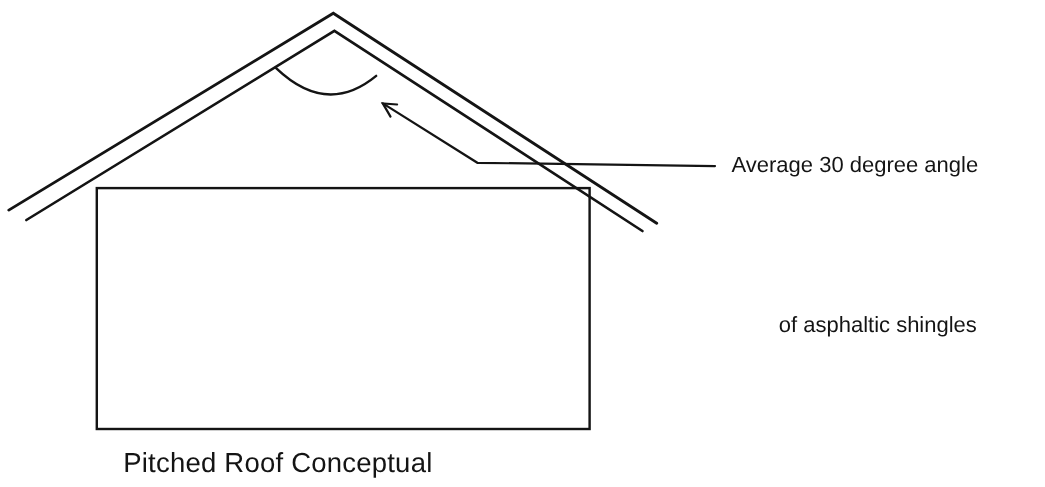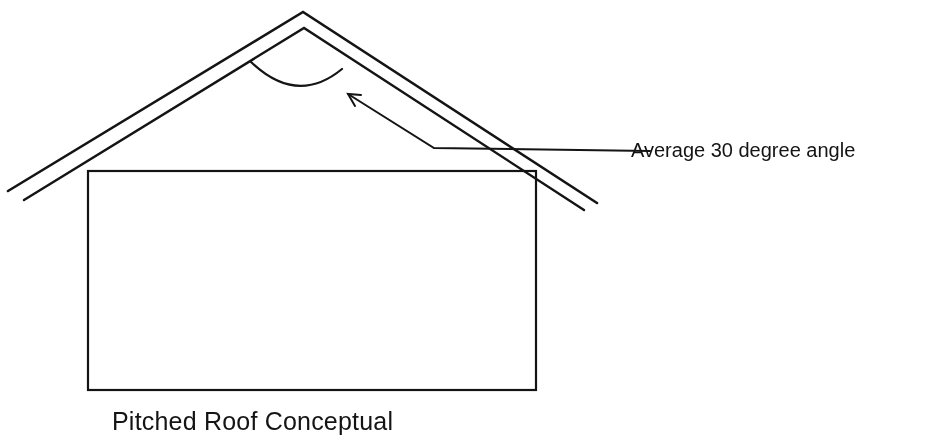--- a/index.html
+++ b/index.html
@@ -19,21 +19,21 @@
   .canvas svg {
     position: absolute;
     left: 0;
     top: 0;
   }
   .label {
     position: absolute;
     white-space: nowrap;
   }
   .angle-label {
-    left: 631px;
+    left: 665px;
     top: 139px;
     font-size: 20px;
   }
   .note {
     left: 660px;
     top: 283px;
     width: 276px;
     text-align: center;
     font-size: 20px;
     line-height: 26px;
@@ -62,17 +62,18 @@
     <path d="M 251,62 Q 297,106 342,69" fill="none" stroke-width="2.2" stroke-linecap="round" stroke="#141414"></path>
 
     <polyline points="650,151 434,148 348,94" fill="none" stroke-width="2" stroke-linecap="round" stroke="#141414"></polyline>
 
     <polyline points="355,106 348,94 361,95" fill="none" stroke-width="2" stroke-linecap="round" stroke="#141414"></polyline>
   </svg>
 
   <div class="label angle-label">Average 30 degree angle</div>
 
   <div class="label note">
+    <div>of asphaltic shingles</div>
   </div>
 
   <div class="label caption">Pitched Roof Conceptual</div>
 
 </div>
 
 </body></html>

